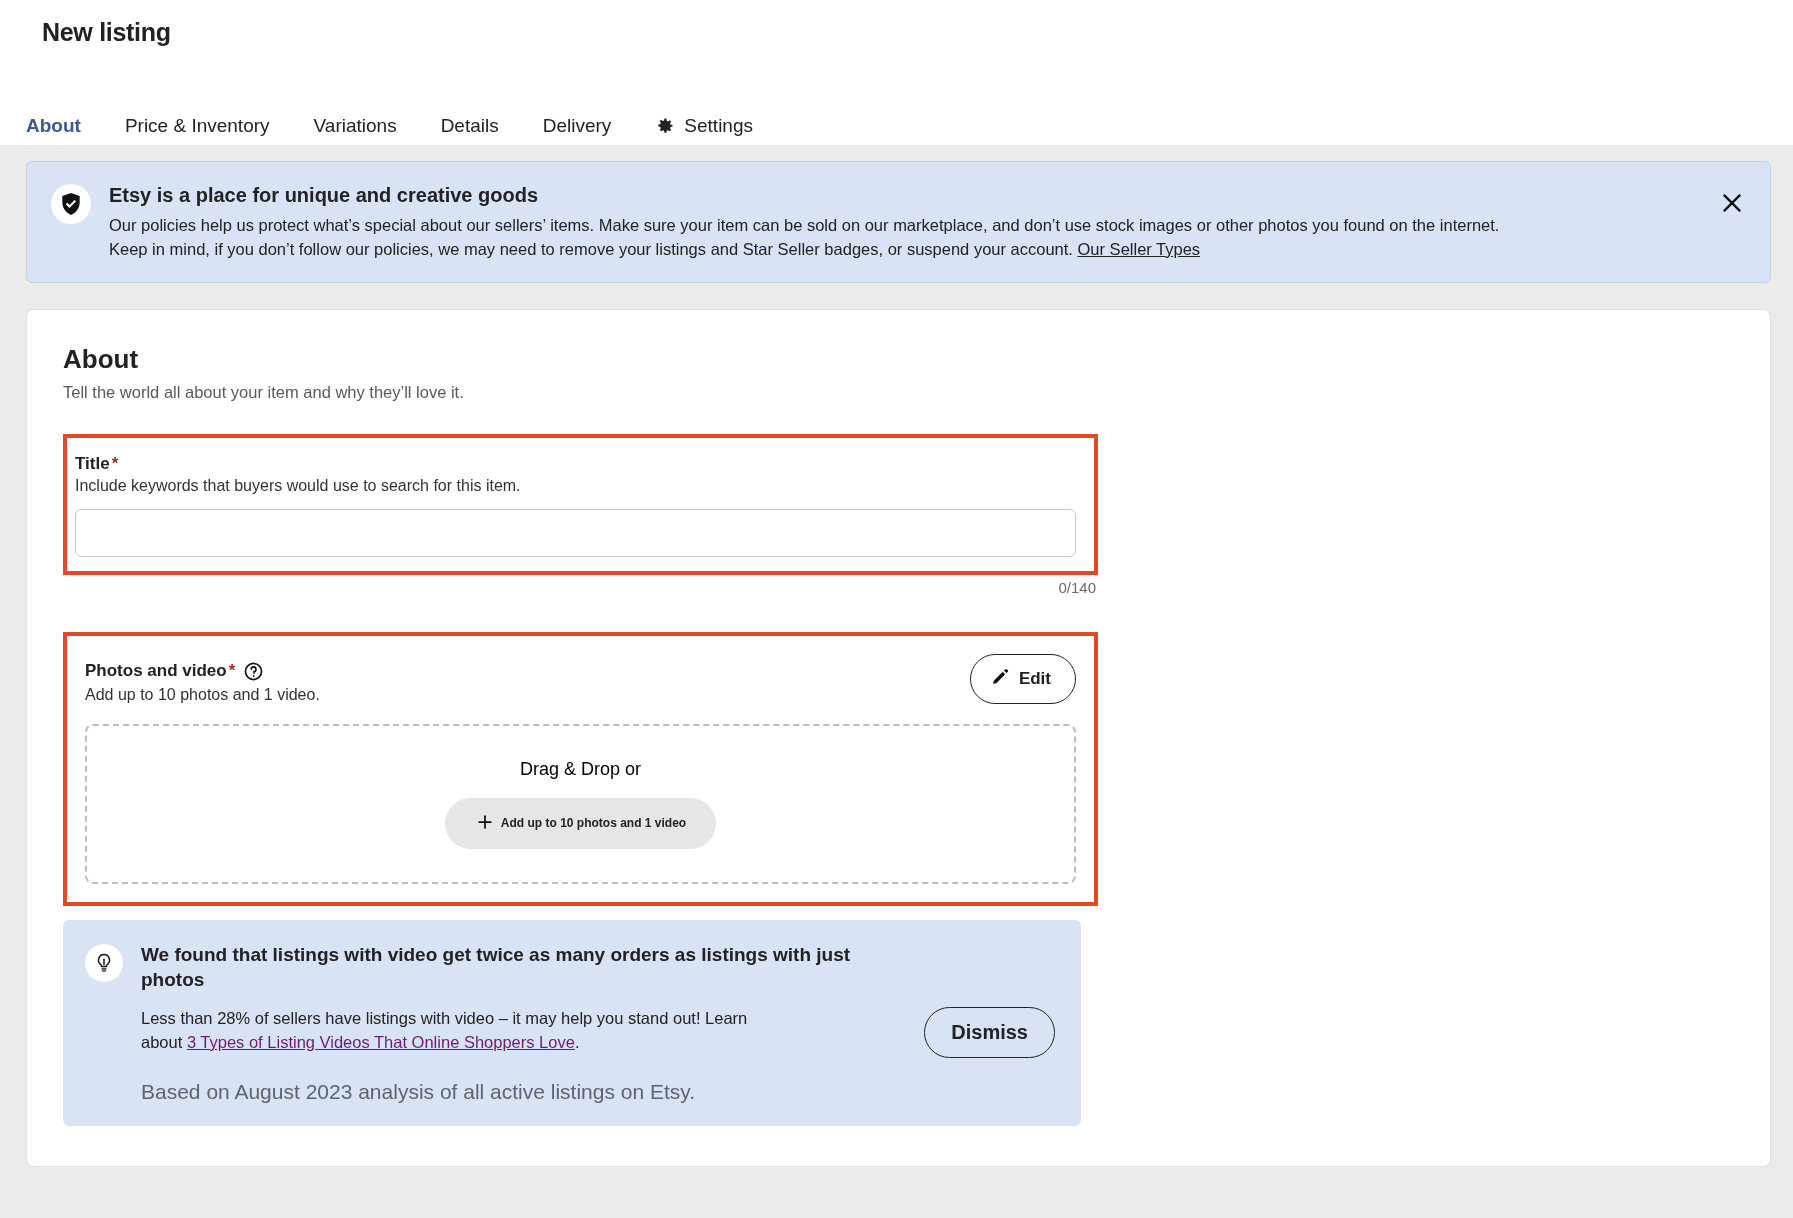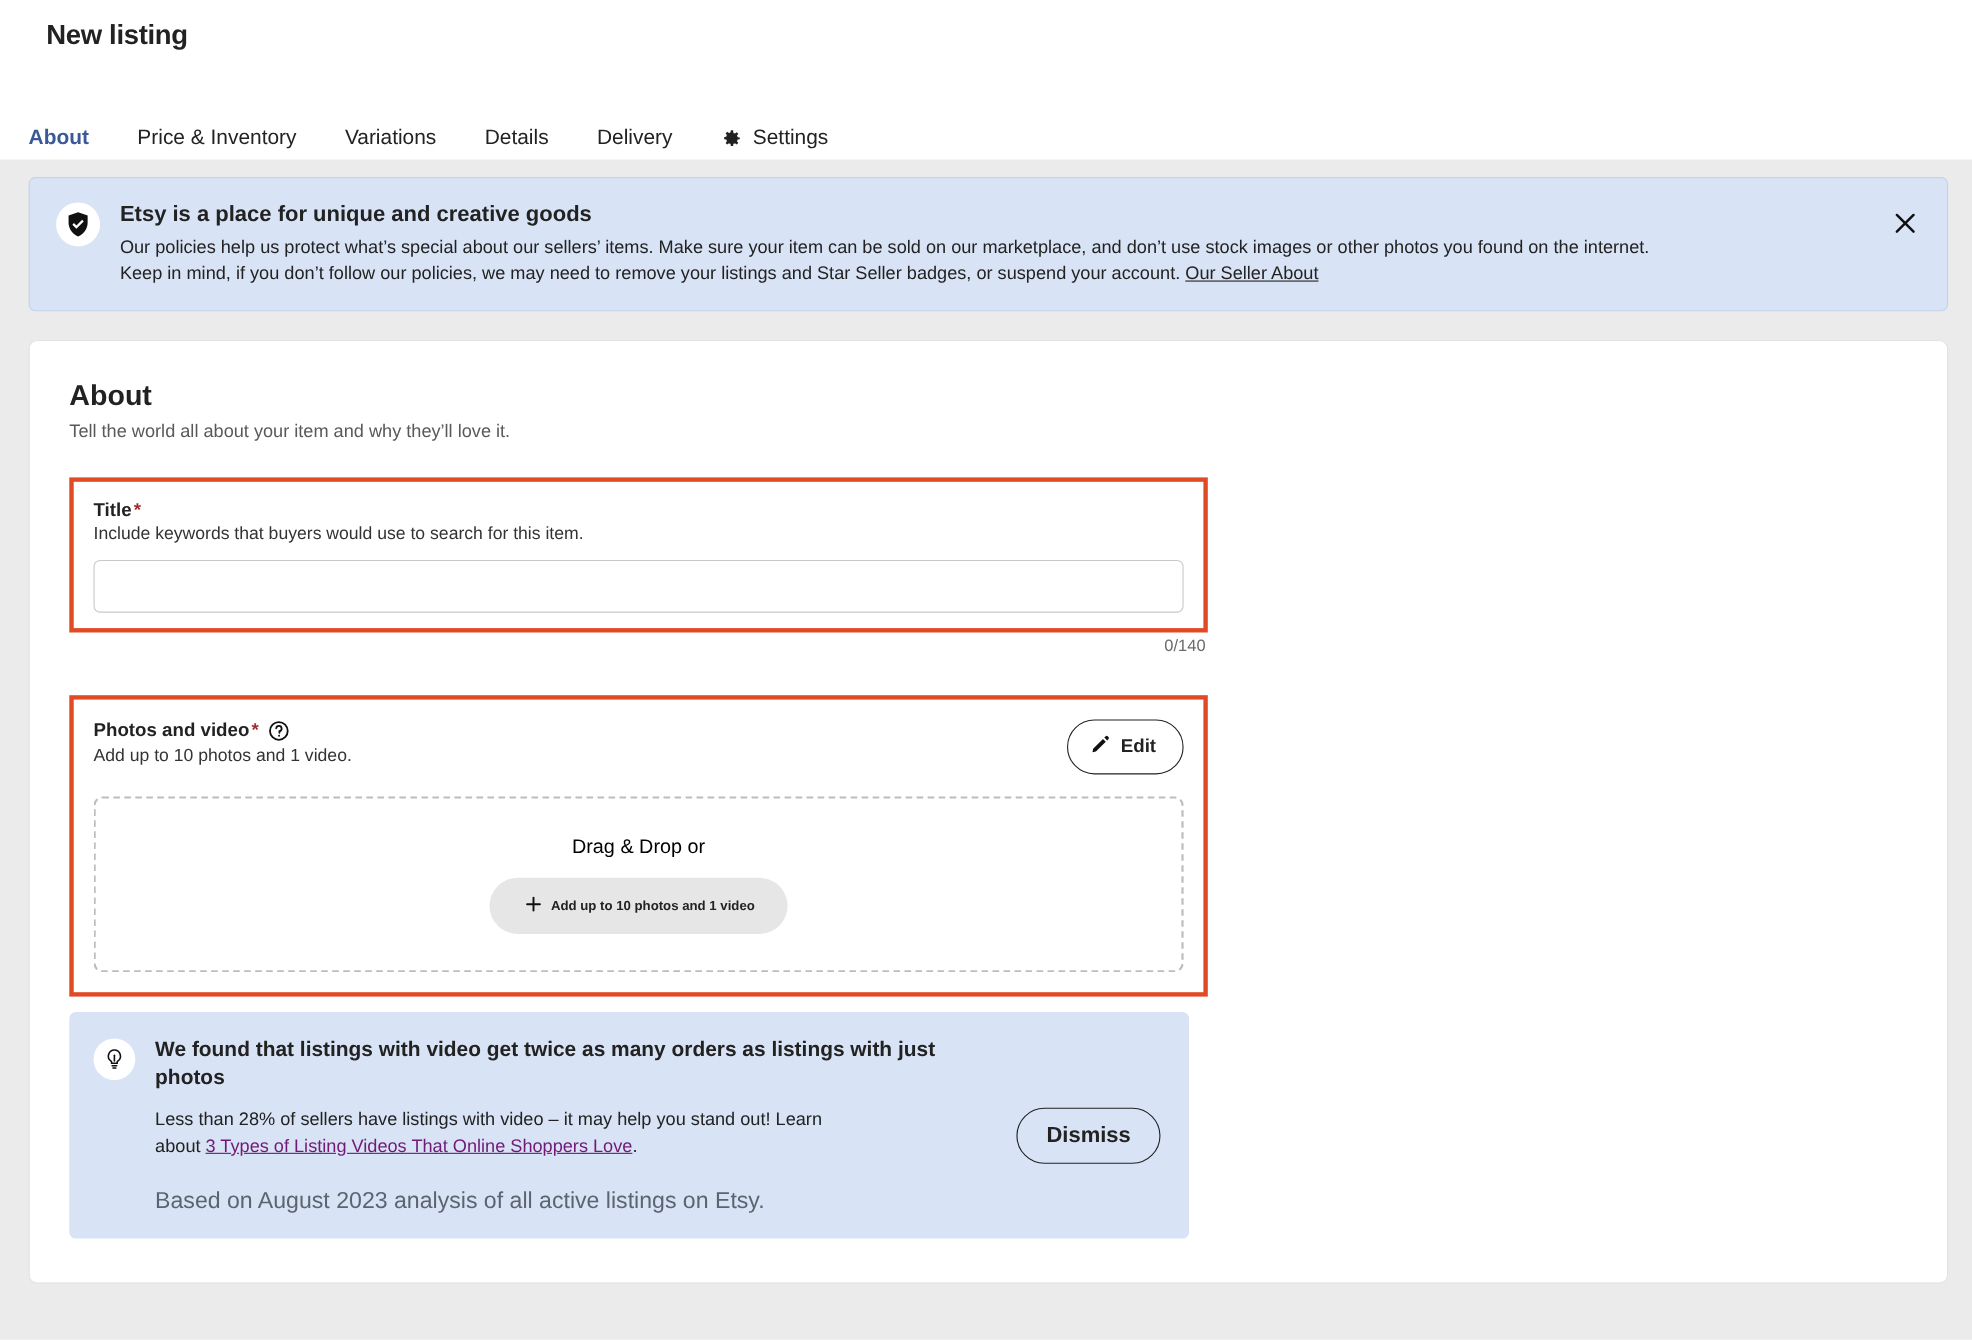--- a/index.html
+++ b/index.html
@@ -161,21 +161,21 @@
     margin: 0 0 32px 0;
   }
 
   
   .annot {
     border: 4px solid #e04a25;
     position: relative;
   }
 
   .field-block {
-    padding: 16px 18px 14px 18px;
+    padding: 16px 18px 14px 8px;
     max-width: 1035px;
     margin-top: 20px;
   }
   .field-label {
     font-size: 17px;
     font-weight: bold;
     color: #222222;
     margin: 0 0 3px 0;
   }
   .req { color: #9e2b2b; font-weight: bold; margin-left: 2px; }
@@ -206,21 +206,21 @@
 
   
   .photos-wrap {
     margin-top: 36px;
     max-width: 1035px;
     position: relative;
   }
   .photos-inner { padding: 18px 18px 18px 18px; }
   .photos-head {
     display: flex;
-    align-items: flex-start;
+    align-items: flex-end;
     justify-content: space-between;
   }
   .photos-head-left { flex: 1 1 auto; }
   .label-row {
     display: flex;
     align-items: center;
     gap: 8px;
   }
   .help-icon {
     width: 21px; height: 21px;
@@ -379,21 +379,21 @@
         <svg width="26" height="26" viewBox="0 0 24 24" fill="#111111">
           <path d="M12 1.8 4 4.6v6.1c0 5 3.4 9.7 8 11.4 4.6-1.7 8-6.4 8-11.4V4.6L12 1.8z"></path>
           <path d="M10.6 15.6 7.2 12.2l1.3-1.3 2.1 2.1 4.8-4.8 1.3 1.3-6.1 6.1z" fill="#ffffff"></path>
         </svg>
       </div>
       <div class="banner-text">
         <p class="banner-title">Etsy is a place for unique and creative goods</p>
         <p class="banner-body">
           <span>Our policies help us protect what’s special about our sellers’ items. Make sure your item can be sold on our marketplace, and don’t use stock images or other photos you found on the internet.</span>
           <br>
-          <span>Keep in mind, if you don’t follow our policies, we may need to remove your listings and Star Seller badges, or suspend your account. </span><a href="#">Our Seller About</a>
+          <span>Keep in mind, if you don’t follow our policies, we may need to remove your listings and Star Seller badges, or suspend your account. </span><a href="#">Our Seller Types</a>
         </p>
       </div>
       <button class="banner-close">
         <span>
           <svg width="26" height="26" viewBox="0 0 24 24" stroke="#111111" stroke-width="2.1" fill="none" stroke-linecap="round">
             <line x1="5" y1="5" x2="19" y2="19"></line>
             <line x1="19" y1="5" x2="5" y2="19"></line>
           </svg>
         </span>
       </button>

